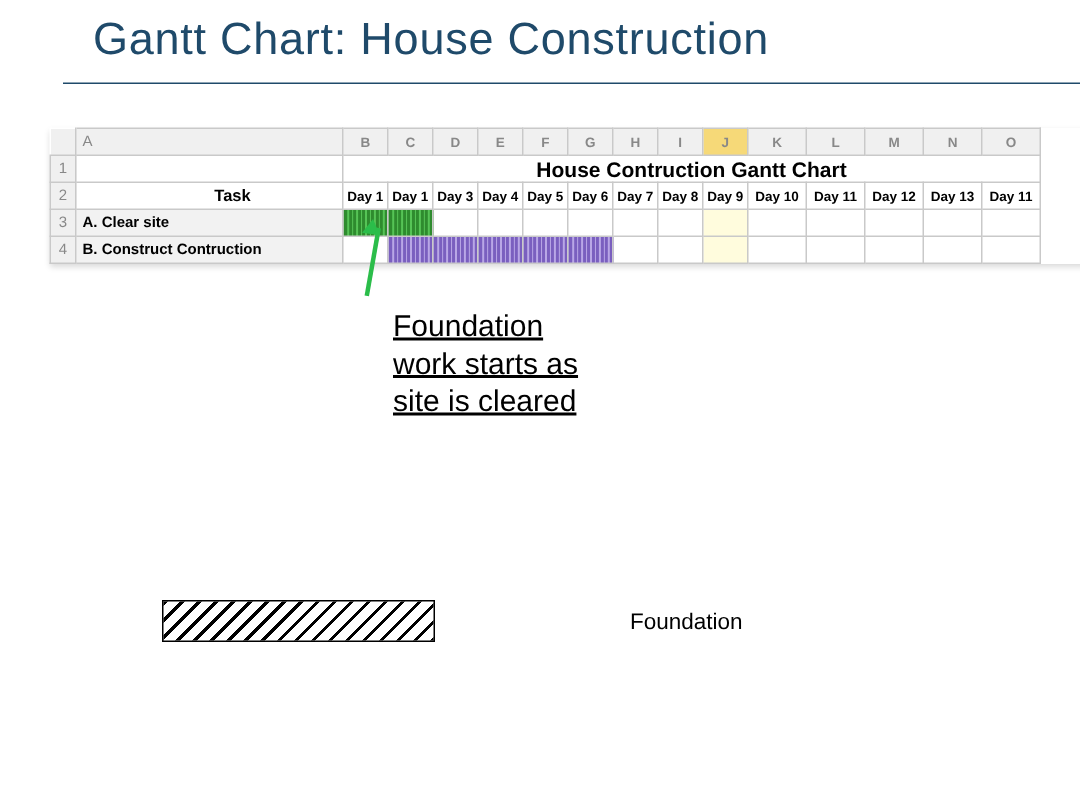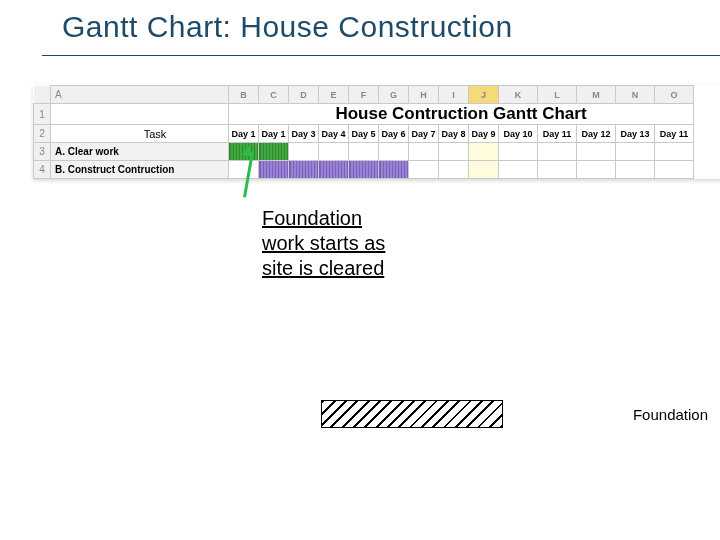--- a/index.html
+++ b/index.html
@@ -9,37 +9,37 @@
 
   .sheet{position:absolute;left:5px;top:85px;width:710px;}
   table{border-collapse:collapse;font-size:10px;background:#fff;}
   td,th{border:1px solid #c9c9c9;padding:0;height:17px;text-align:center;}
   .corner{width:16px;background:#f0f0f0;border-top:0;border-left:0;}
   .colhdr{background:#f0f0f0;color:#888;font-weight:400;}
   .rowhdr{background:#f0f0f0;color:#888;font-weight:400;width:16px;}
   .colA{width:146px;text-align:left;padding-left:4px;}
   .day{width:29px;font-weight:700;font-size:9px;}
   .dayw{width:38px;font-weight:700;font-size:9px;}
-  .chart-title{font-weight:700;font-size:17px;text-align:center;}
-  .task-hdr{font-weight:400;font-size:11px;text-align:center;padding-left:31px;}
+  .chart-title{font-weight:700;font-size:14px;text-align:center;}
+  .task-hdr{font-weight:700;font-size:11px;text-align:center;padding-left:31px;}
   .task-name{font-weight:700;font-size:10px;text-align:left;padding-left:4px;background:#f2f2f2;}
   td.sel{background:#fffcdd;}
   .colhdr.sel{background:#f6d978;}
   .bar-green{background-image:repeating-linear-gradient(90deg,#2e8b2e 0 2px,#56c456 2px 3px);}
   .bar-purple{background-image:repeating-linear-gradient(90deg,#7a5fbf 0 2px,#b9a7e6 2px 3px);}
   .sheet-edge{box-shadow:0 2px 4px rgba(0,0,0,0.15);}
 
   .arrow-wrap{position:absolute;left:195px;top:148px;width:60px;height:60px;}
   .arrow-line{position:absolute;left:28px;top:4px;width:3px;height:46px;background:#2bbd4a;transform:rotate(10deg);transform-origin:top center;}
   .arrow-head{position:absolute;left:19px;top:-2px;width:0;height:0;border-left:6px solid transparent;border-right:6px solid transparent;border-bottom:10px solid #2bbd4a;transform:rotate(8deg);}
 
   .callout{position:absolute;left:234px;top:206px;width:140px;font-size:20px;line-height:1.25;color:#000;text-decoration:underline;}
 
   .legend{position:absolute;left:80px;top:400px;width:600px;}
-  .leg-row{display:flex;align-items:center;height:28px;justify-content:flex-end;}
+  .leg-row{display:flex;align-items:center;height:28px;}
   .leg-sw{width:180px;height:26px;margin-right:130px;}
   .hatch{background:#fff;background-image:repeating-linear-gradient(135deg,#000 0 2px,transparent 2px 8px);border:1px solid #000;}
   .ground{background:#a2703d;}
   .leg-lab{font-size:15px;}
 </style>
 </head>
 <body>
 
 <div class="slide">
   <div class="title">Gantt Chart: House Construction</div>
@@ -84,21 +84,21 @@
         <td class="day">Day 8</td>
         <td class="day">Day 9</td>
         <td class="dayw">Day 10</td>
         <td class="dayw">Day 11</td>
         <td class="dayw">Day 12</td>
         <td class="dayw">Day 13</td>
         <td class="dayw">Day 11</td>
       </tr>
       <tr>
         <td class="rowhdr">3</td>
-        <td class="task-name colA">A. Clear work</td>
+        <td class="task-name colA">A. Clear site</td>
         <td class="bar-green"></td>
         <td class="bar-green"></td>
         <td></td>
             <td></td>
             <td></td>
             <td></td>
             <td></td>
             <td></td>
         <td class="sel"></td>
         <td></td>

